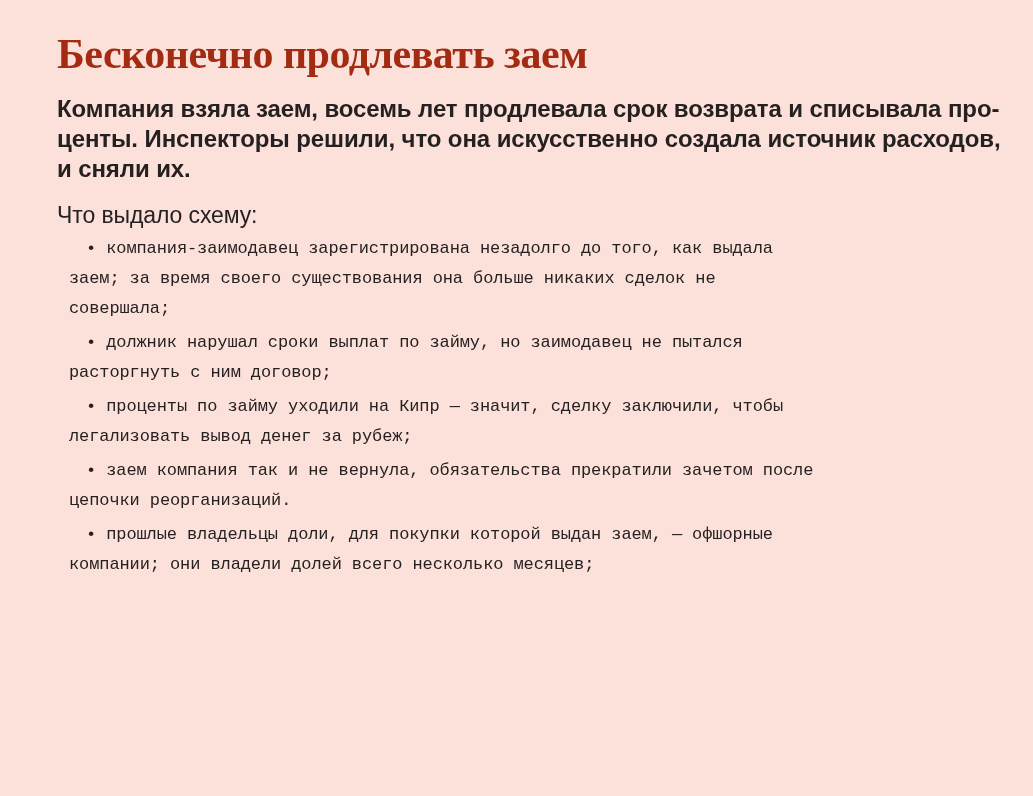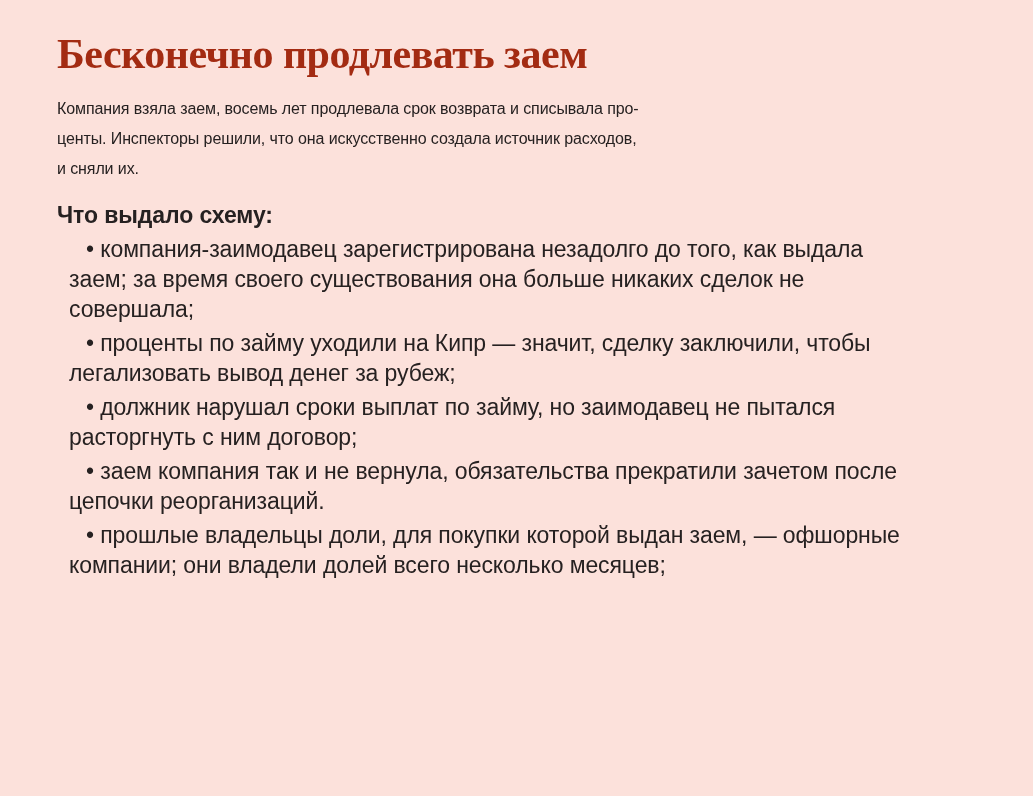--- a/index.html
+++ b/index.html
@@ -24,64 +24,65 @@
     margin: 0 0 16px 0;
     font-family: "Liberation Serif", serif;
     font-weight: 700;
     font-size: 42px;
     line-height: 48px;
     letter-spacing: -0.5px;
     color: #a32b12;
   }
   .intro {
     margin: 0 0 16px 0;
-    font-size: 16px;
+    font-size: 24px;
     line-height: 30px;
     letter-spacing: -0.1px;
     white-space: pre-line;
+    font-weight: bold;
   }
   .list-heading {
     margin: 0 0 4px 0;
     font-size: 23px;
     line-height: 30px;
     letter-spacing: -0.1px;
-    font-weight: bold;
   }
   .scheme-list {
     margin: 0;
     padding: 0 0 0 12px;
     list-style: none;
   }
   .scheme-item {
     margin: 0 0 4px 0;
-    font-size: 23px;
+    font-size: 17px;
     line-height: 30px;
     letter-spacing: -0.1px;
     text-indent: 17px;
     white-space: pre-line;
+    font-family: Liberation Mono, monospace;
   }
 </style>
 </head>
 <body>
 
 <div class="page">
   <h1 class="page-title">Бесконечно продлевать заем</h1>
 
   <p class="intro">Компания взяла заем, восемь лет продлевала срок возврата и списывала про-
 центы. Инспекторы решили, что она искусственно создала источник расходов,
 и сняли их.</p>
 
   <p class="list-heading">Что выдало схему:</p>
 
   <ul class="scheme-list">
       <li class="scheme-item">• компания-заимодавец зарегистрирована незадолго до того, как выдала
 заем; за время своего существования она больше никаких сделок не
 совершала;</li>
+      <li class="scheme-item">• должник нарушал сроки выплат по займу, но заимодавец не пытался
+расторгнуть с ним договор;</li>
       <li class="scheme-item">• проценты по займу уходили на Кипр — значит, сделку заключили, чтобы
 легализовать вывод денег за рубеж;</li>
-      <li class="scheme-item">• должник нарушал сроки выплат по займу, но заимодавец не пытался
-расторгнуть с ним договор;</li>
       <li class="scheme-item">• заем компания так и не вернула, обязательства прекратили зачетом после
 цепочки реорганизаций.</li>
       <li class="scheme-item">• прошлые владельцы доли, для покупки которой выдан заем, — офшорные
 компании; они владели долей всего несколько месяцев;</li>
     </ul>
 </div>
 
 </body></html>

